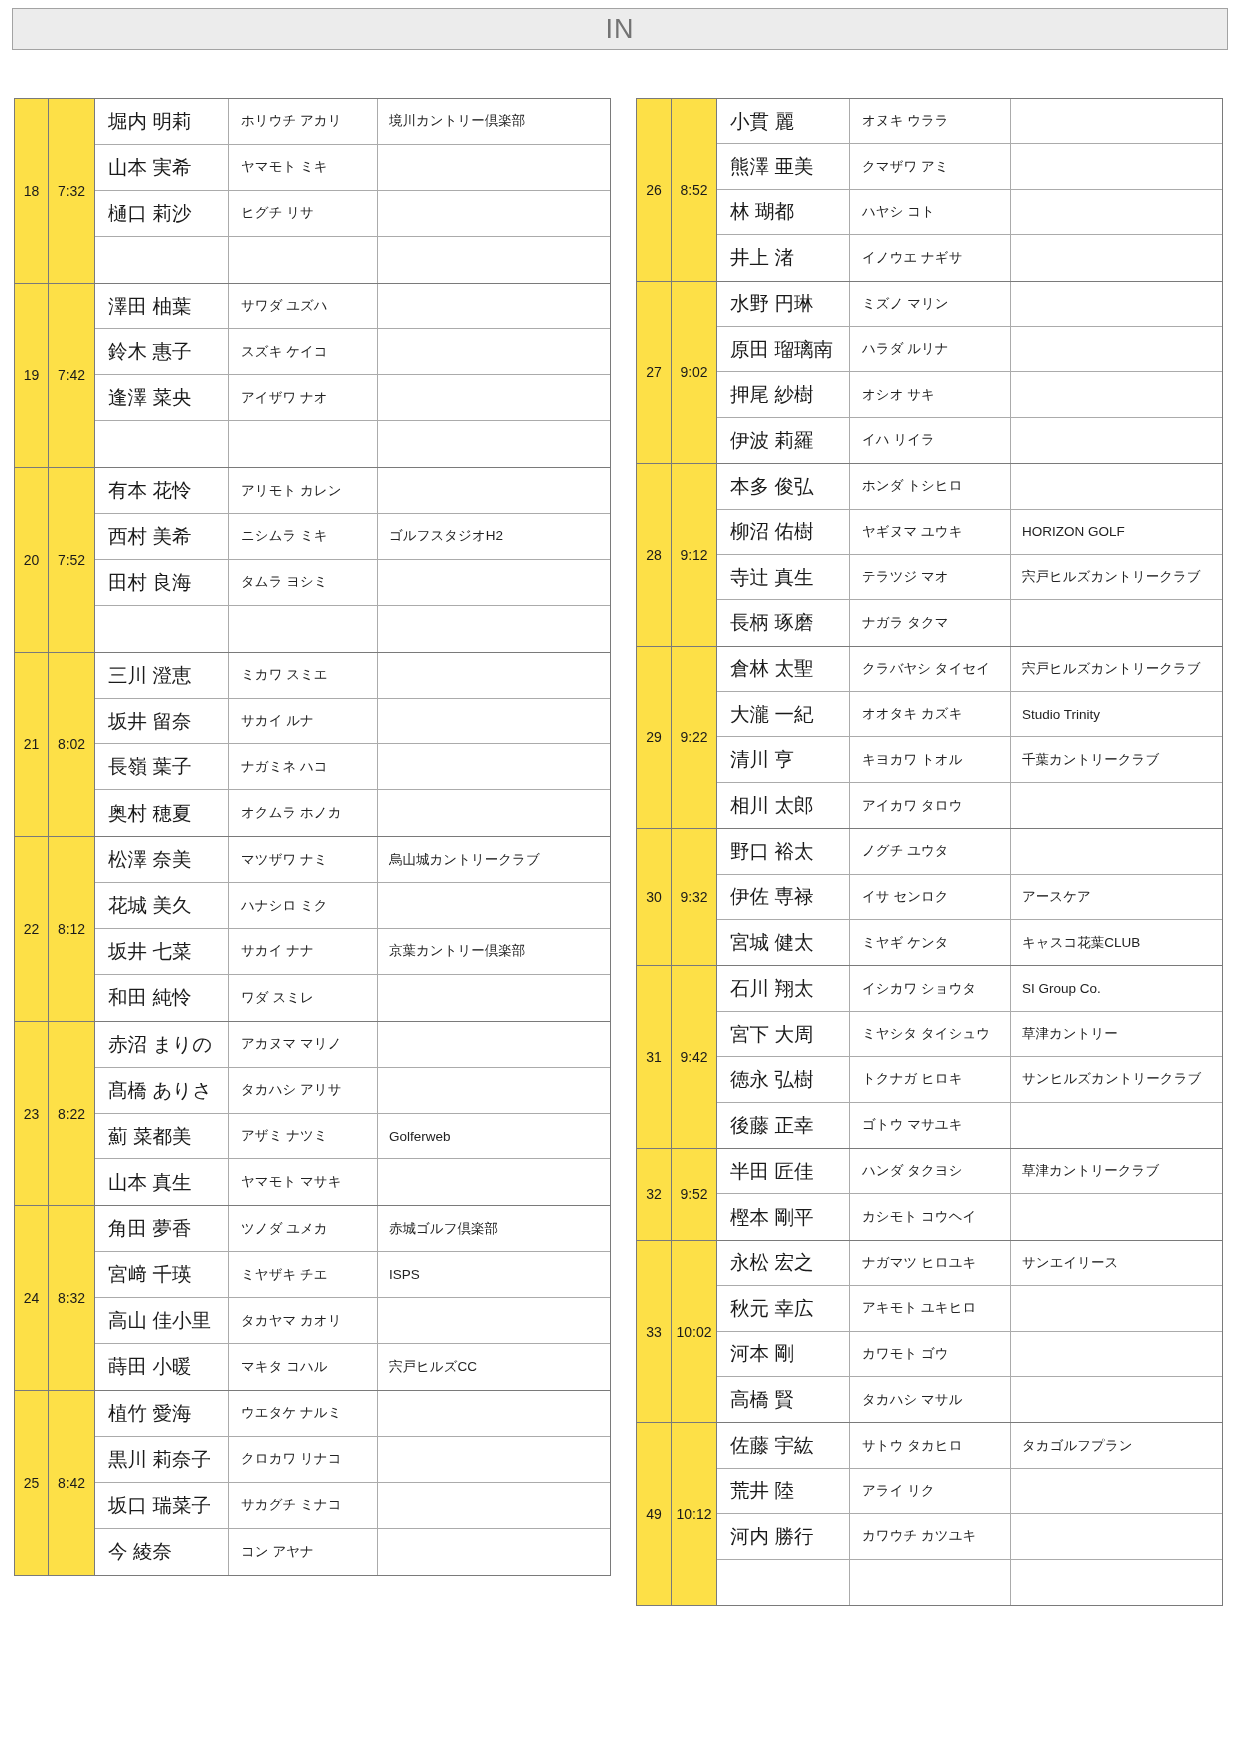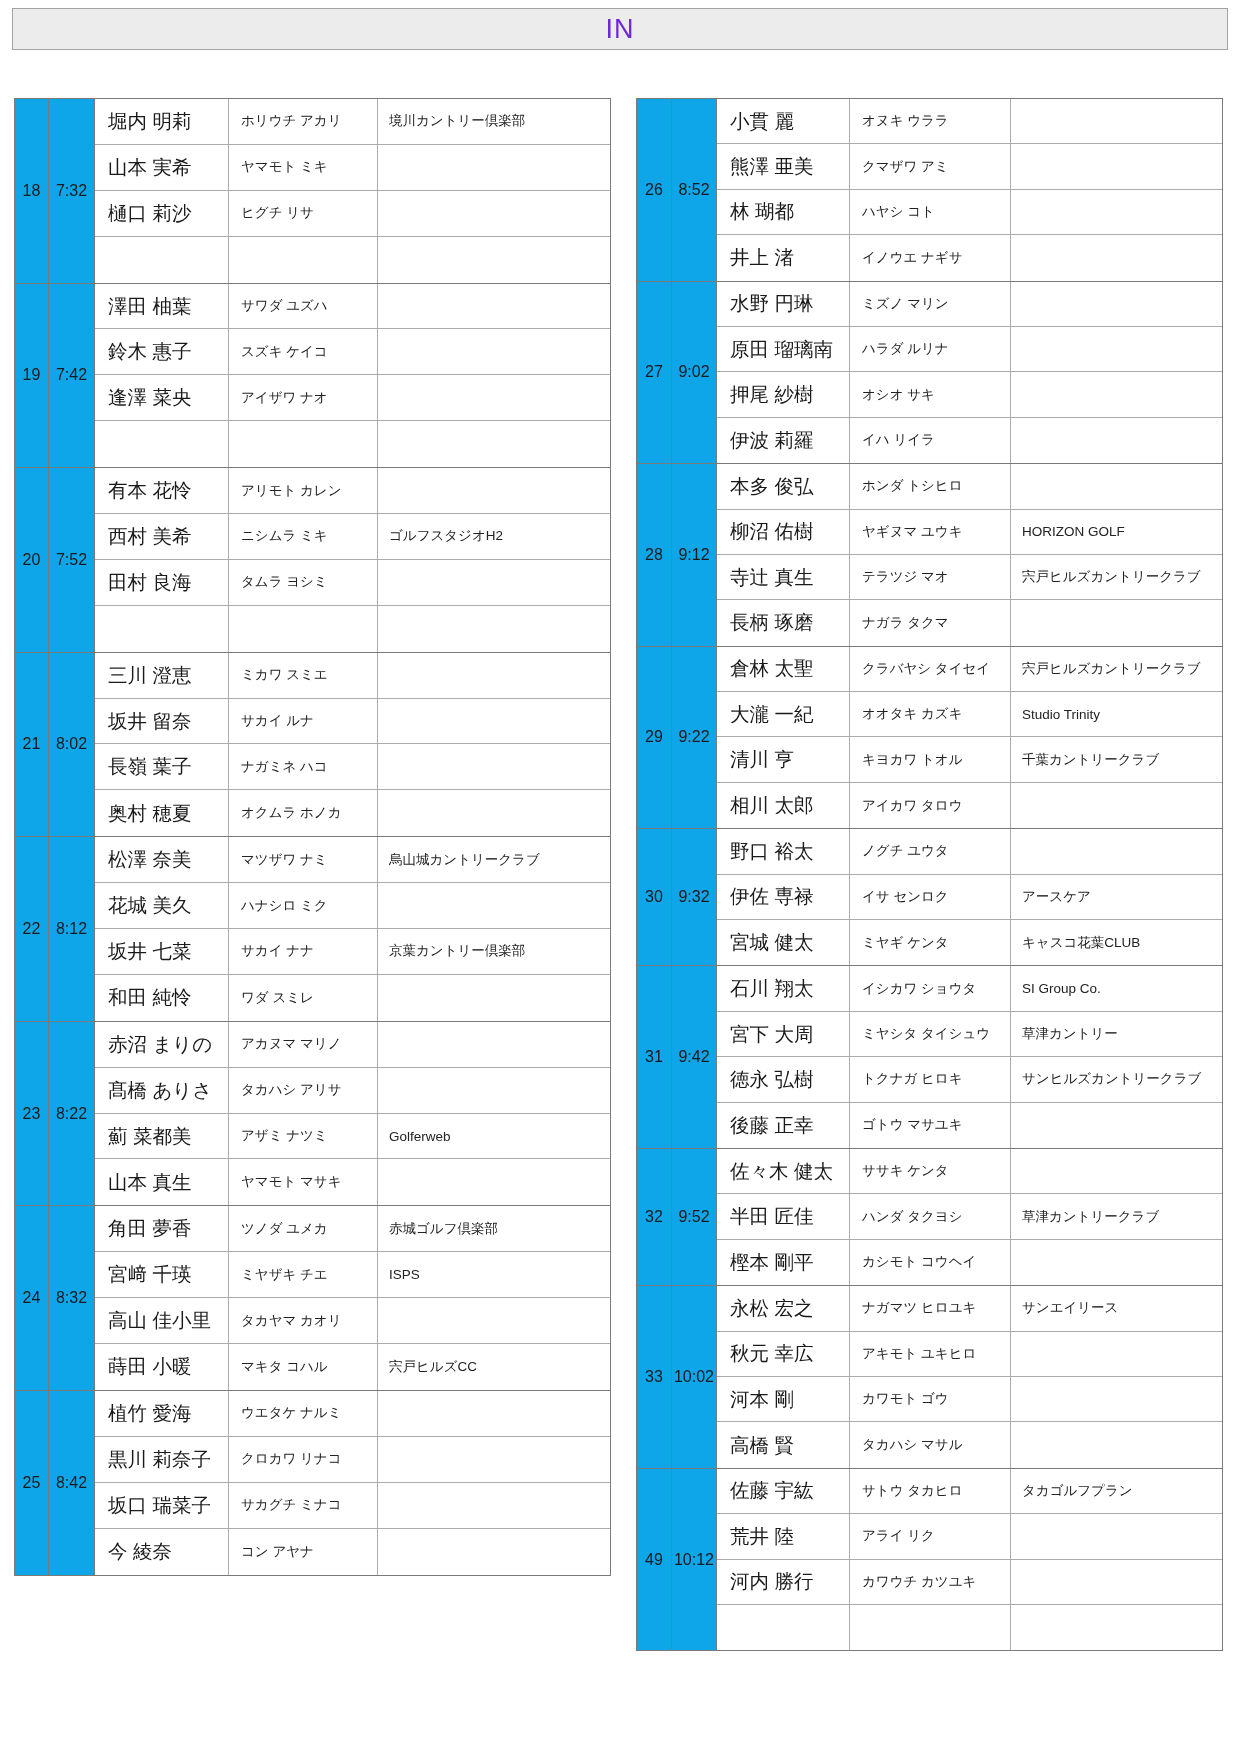--- a/index.html
+++ b/index.html
@@ -10,21 +10,21 @@
     position:relative;
     -webkit-font-smoothing:antialiased;
   }
   .page{position:relative;width:1240px;height:1755px;overflow:hidden;}
 
   .sheet-header{
     position:absolute;left:12px;top:8px;width:1214px;height:40px;
     background:var(--header-bg,#ececec);
     border:1px solid #a3a3a3;
     display:flex;align-items:center;justify-content:center;
-    font-size:27px;letter-spacing:1px;color:#6d28d9;
+    font-size:27px;letter-spacing:1px;color:#737373;
   }
 
   .gtable{
     position:absolute;top:98px;
     border-bottom:1px solid var(--bd,#7a7a7a);
     background:#fff;
   }
   .gtable.left{left:14px;width:597px;}
   .gtable.right{left:636px;width:587px;}
 
@@ -32,23 +32,23 @@
     display:grid;
     border:1px solid var(--bd,#7a7a7a);
     border-bottom:0;
     box-sizing:border-box;
   }
   .gtable.left  .group{grid-template-columns:34px 46px 1fr;}
   .gtable.right .group{grid-template-columns:35px 45px 1fr;}
 
   .gnum,.gtime{
     display:flex;align-items:center;justify-content:center;
-    font-size:16px;
+    font-size:14px;
     border-right:1px solid var(--bd,#7a7a7a);
-    background:#0ea5e9;
+    background:#fde047;
   }
   .players{display:flex;flex-direction:column;}
   .prow{
     display:grid;
     border-bottom:1px solid var(--bl,#ababab);
     box-sizing:border-box;
   }
   .gtable.left  .prow{grid-template-columns:134px 149px 1fr;height:45.9px;}
   .gtable.right .prow{grid-template-columns:133px 161px 1fr;height:45.4px;}
   .prow:last-child{border-bottom:0;}
@@ -425,25 +425,20 @@
             <div class="pcell pkana">ゴトウ マサユキ</div>
             <div class="pcell pclub"></div>
           </div>
         </div>
       </div>
       <div class="group">
         <div class="gnum">32</div>
         <div class="gtime">9:52</div>
         <div class="players">
           <div class="prow">
-            <div class="pcell pname">佐々木 健太</div>
-            <div class="pcell pkana">ササキ ケンタ</div>
-            <div class="pcell pclub"></div>
-          </div>
-          <div class="prow">
             <div class="pcell pname">半田 匠佳</div>
             <div class="pcell pkana">ハンダ タクヨシ</div>
             <div class="pcell pclub">草津カントリークラブ</div>
           </div>
           <div class="prow">
             <div class="pcell pname">樫本 剛平</div>
             <div class="pcell pkana">カシモト コウヘイ</div>
             <div class="pcell pclub"></div>
           </div>
         </div>

